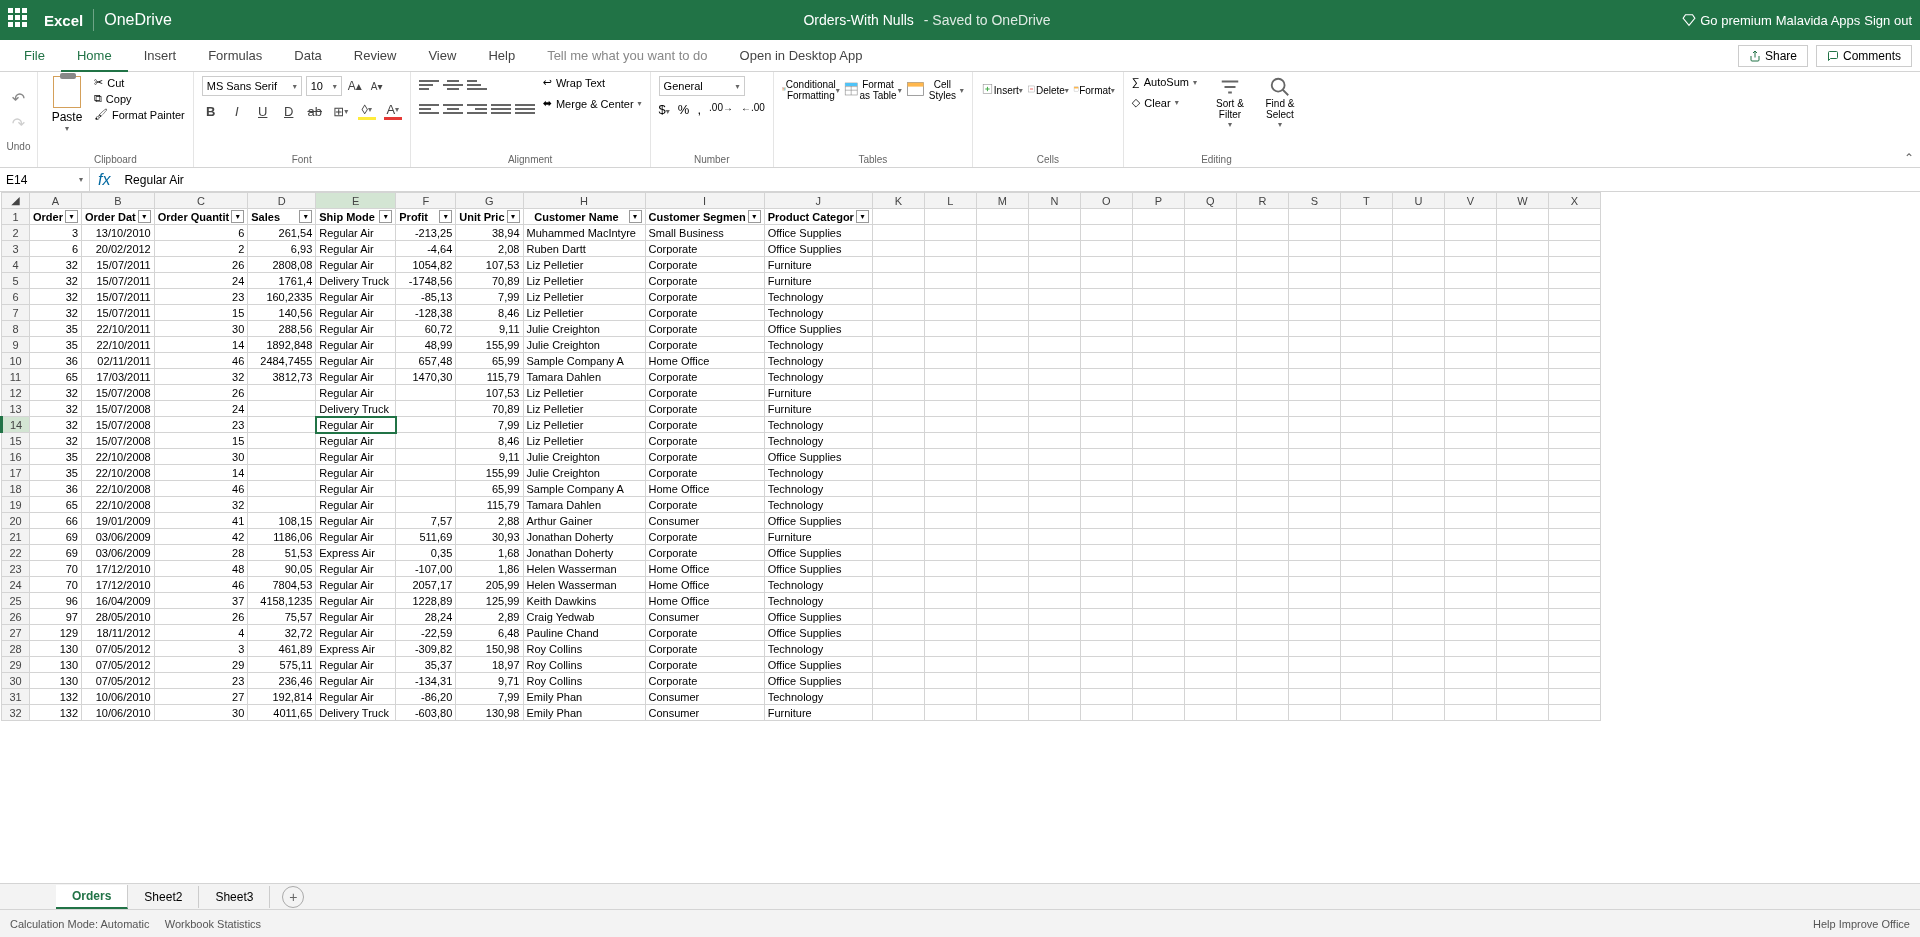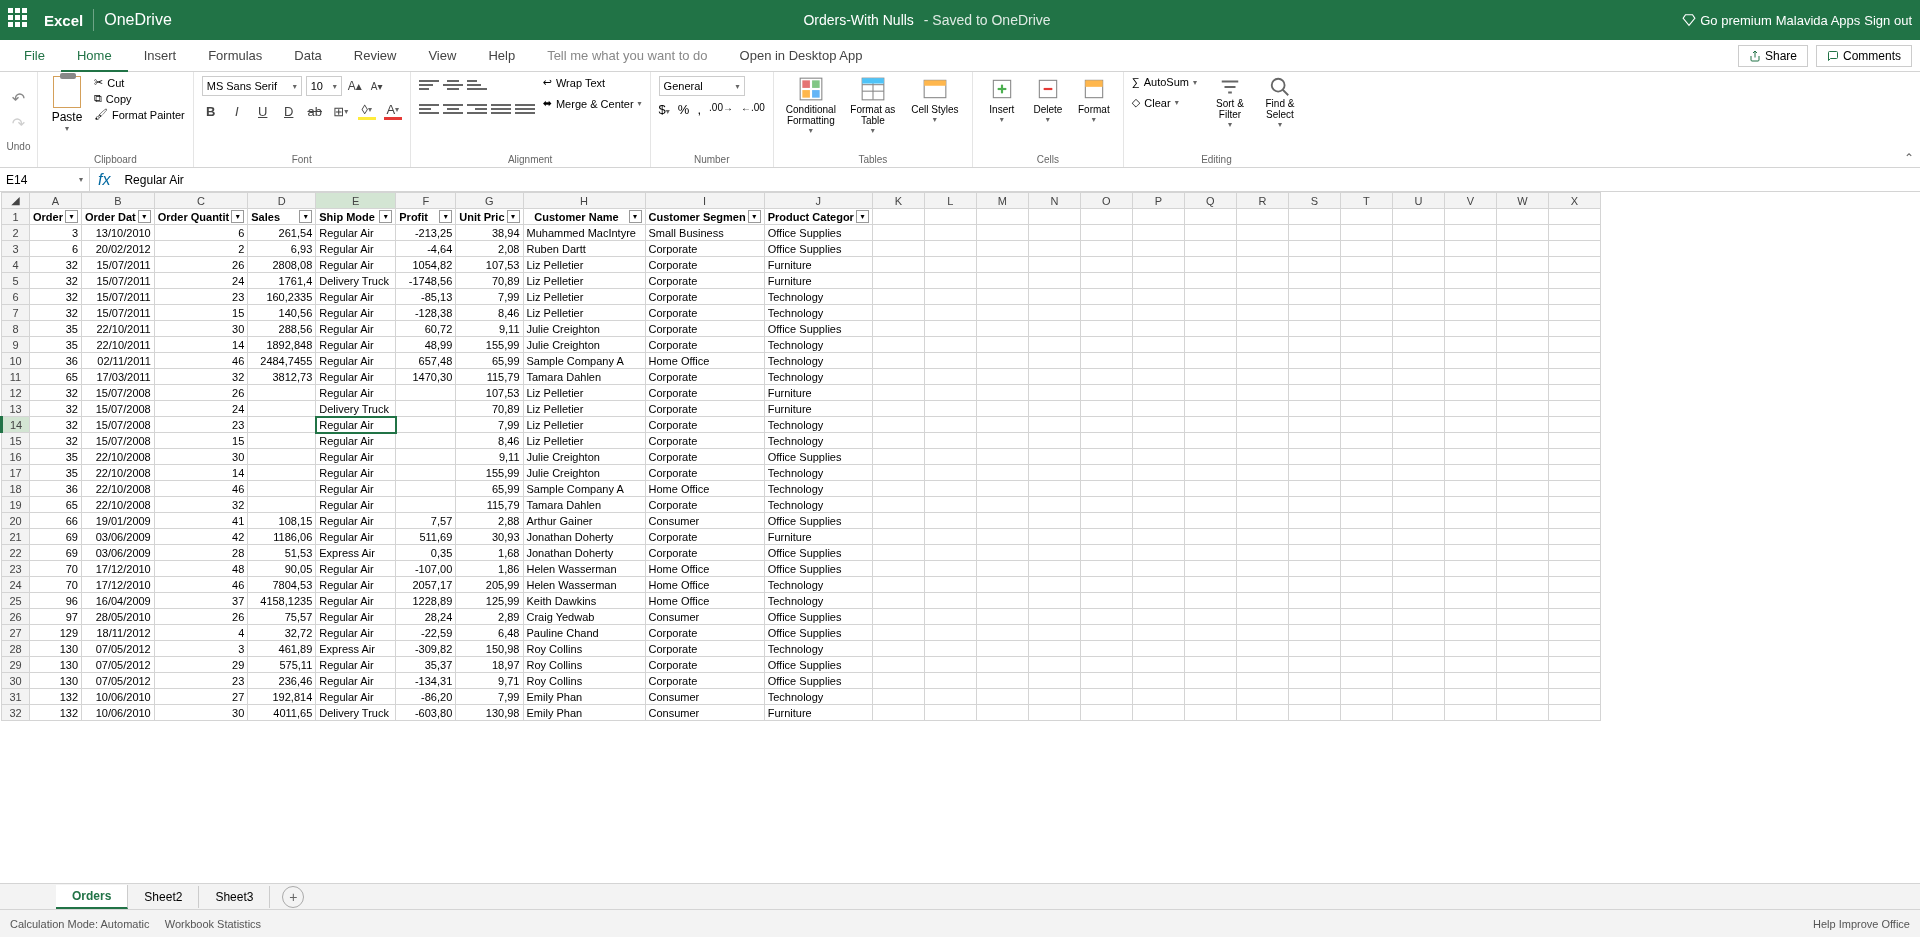--- a/index.html
+++ b/index.html
@@ -41,21 +41,21 @@
 .align-body{display:flex;flex-direction:column;gap:6px}
 .align-row{display:flex;gap:4px}
 .abtn{width:20px;height:18px;display:flex;flex-direction:column;justify-content:center;gap:2px;cursor:pointer}
 .abtn span{height:2px;background:#666}
 .wrap-merge{display:flex;flex-direction:column;gap:8px;font-size:11px;margin-left:8px}
 .wrap-merge div{display:flex;align-items:center;gap:4px;cursor:pointer}
 .num-body{display:flex;flex-direction:column;gap:6px}
 .num-fmt{border:1px solid #ccc;width:86px;height:20px;font-size:11px;padding:0 4px;display:flex;align-items:center;justify-content:space-between}
 .num-row{display:flex;gap:8px;font-size:13px}
 .tbl-body{display:flex;gap:4px}
-.tbl-btn{display:flex;flex-direction:column;align-items:center;width:58px;font-size:10px;text-align:center;cursor:pointer}
+.tbl-btn{display:flex;flex-direction:row;align-items:center;width:58px;font-size:10px;text-align:center;cursor:pointer}
 .tbl-icon{width:26px;height:26px;margin-bottom:2px}
 .cells-body{display:flex;gap:4px}
 .edit-body{display:flex;gap:12px}
 .edit-col{display:flex;flex-direction:column;gap:8px;font-size:11px}
 .edit-col div{display:flex;align-items:center;gap:4px;cursor:pointer}
 .sort-filter{display:flex;gap:8px}
 .sf-btn{display:flex;flex-direction:column;align-items:center;font-size:10px;text-align:center;cursor:pointer;width:42px}
 .collapse-caret{position:absolute;right:6px;bottom:2px;font-size:12px;color:#666;cursor:pointer}
 .namebox-row{height:24px;border-bottom:1px solid #d4d4d4;display:flex;align-items:center;background:#fff}
 .namebox{width:90px;border-right:1px solid #d4d4d4;height:100%;display:flex;align-items:center;padding:0 6px;font-size:12px;justify-content:space-between}

